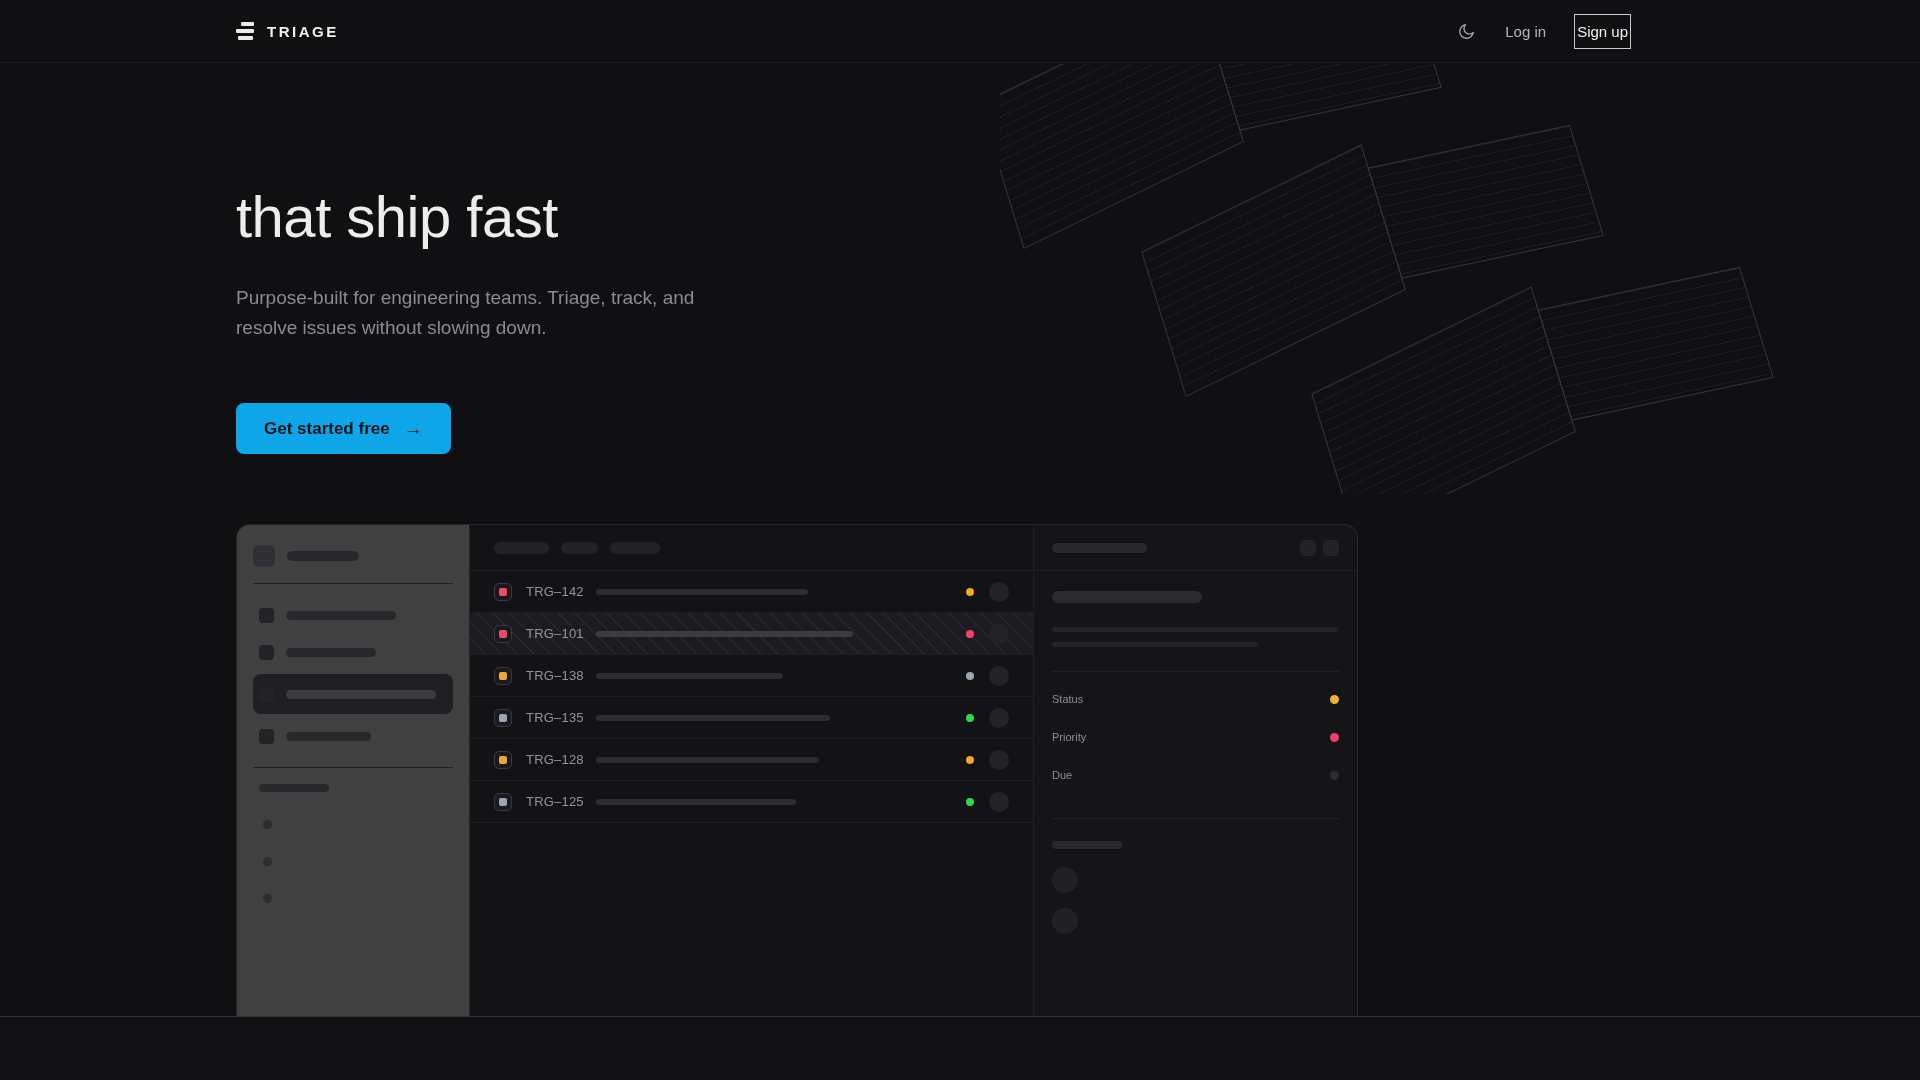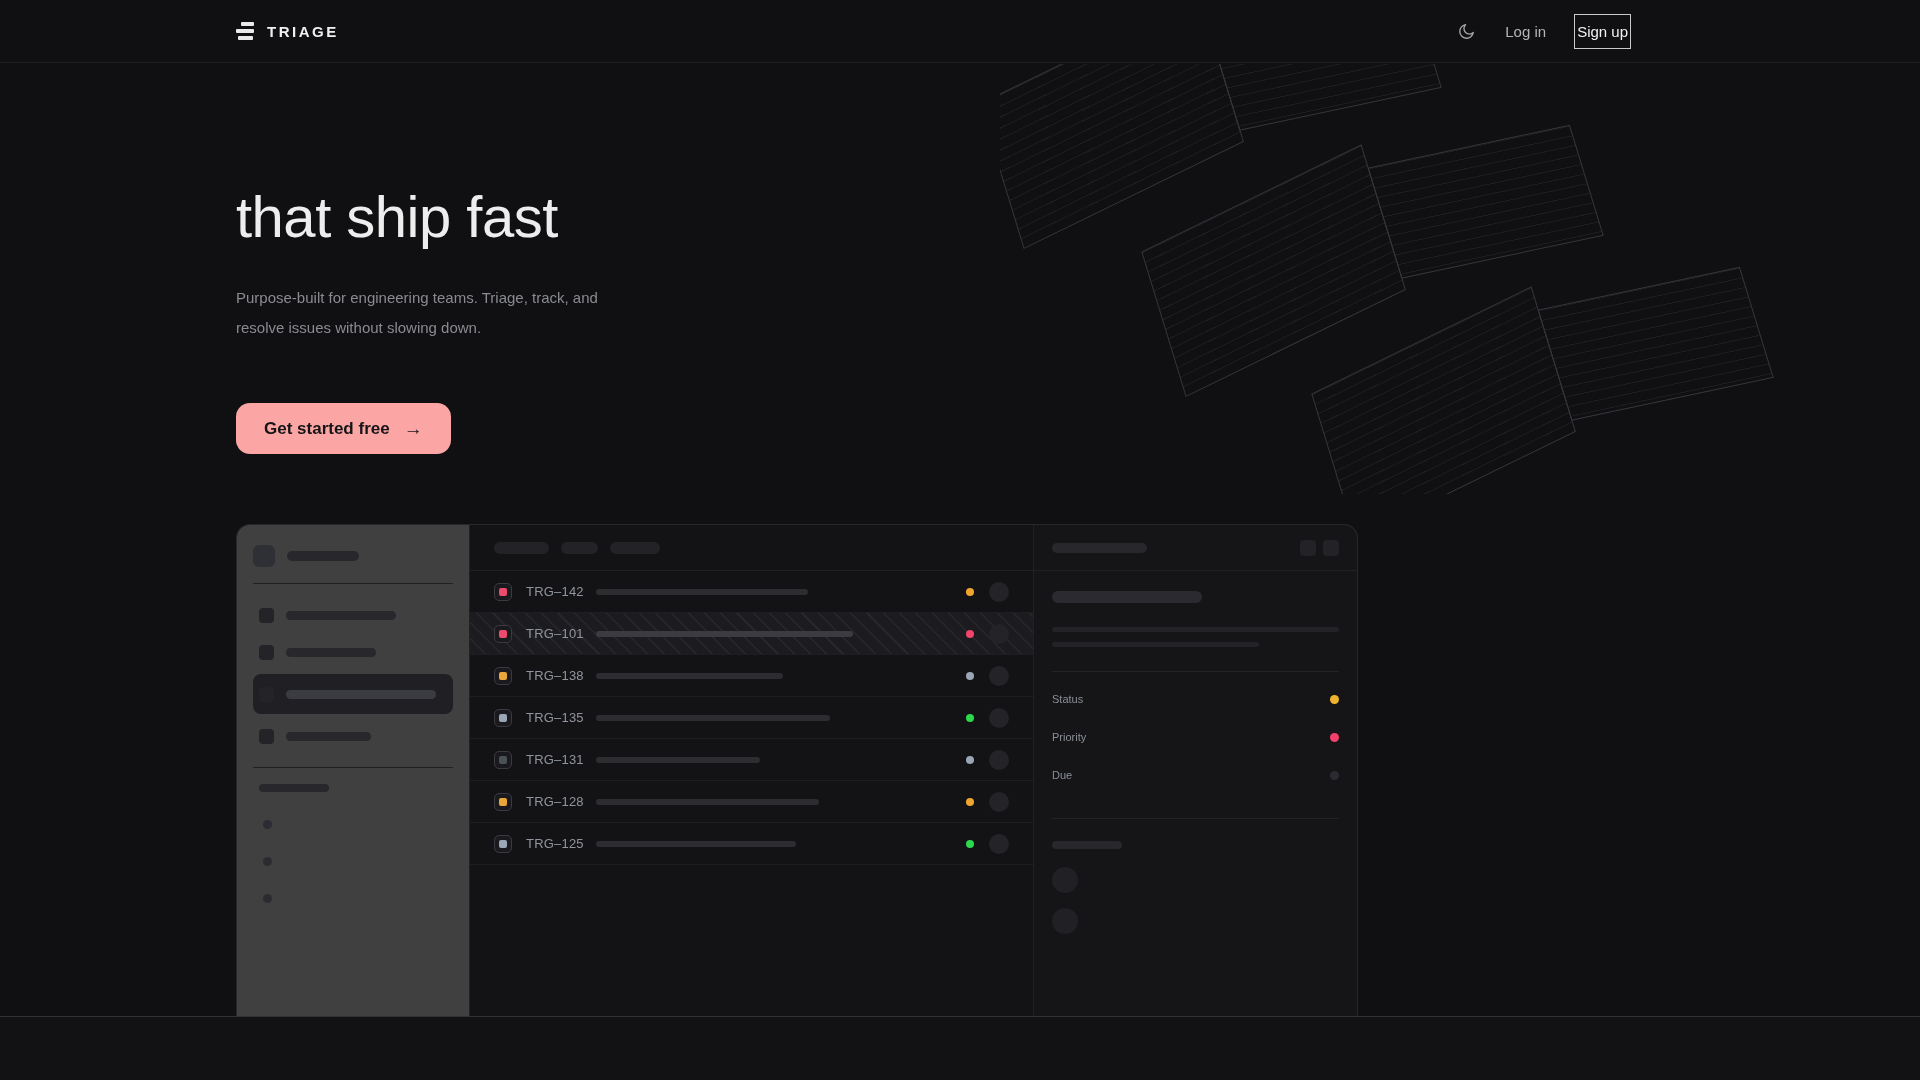--- a/index.html
+++ b/index.html
@@ -49,25 +49,25 @@
   .wf-left  { left:0;    top:0;    width:242px; height:152px; transform:skewY(-9deg); }
   .wf-right { left:241px; top:14px; width:206px; height:116px; transform:skewY(5deg); }
 
   
   .hero { position:absolute; top:63px; left:236px; width:1395px; z-index:10; }
   .hero h1 {
     margin-top:58px; font-size:58px; line-height:64px; font-weight:500;
     letter-spacing:-0.5px; color:#ededee;
   }
   .hero .sub {
-    margin-top:34px; font-size:15px; line-height:30px; color:#8a8b90;
+    margin-top:34px; font-size:19px; line-height:30px; color:#8a8b90;
   }
   .cta-btn {
     margin-top:60px; display:inline-flex; align-items:center; gap:14px;
-    background:#fca5a5; color:#151517; border:none; border-radius:14px;
+    background:#0ea5e9; color:#151517; border:none; border-radius:8px;
     padding:0 28px; height:51px; font-size:17px; font-weight:bold;
     font-family:inherit; cursor:pointer;
   }
   .cta-arrow { font-size:19px; font-weight:normal; }
 
   
   .mockup {
     position:absolute; top:524px; left:236px; width:1122px; height:492px;
     background:#404040; border:1px solid #26262b; border-bottom:none;
     border-radius:14px 14px 0 0; display:flex; overflow:hidden; z-index:5;
@@ -259,30 +259,20 @@
     <span class="issue-type">
             <i style="background: rgb(154, 166, 182);"></i>
           </span>
     <span class="issue-id">TRG–135</span>
     <span class="issue-bar" style="width: 234px;"></span>
     <span class="row-spacer"></span>
     <span class="status-dot" style="background: rgb(43, 217, 76);"></span>
     <span class="row-avatar"></span>
   </div>
 
-  <div class="issue-row">
-    <span class="issue-type">
-            <i style="background: rgb(76, 81, 88);"></i>
-          </span>
-    <span class="issue-id">TRG–131</span>
-    <span class="issue-bar" style="width: 164px;"></span>
-    <span class="row-spacer"></span>
-    <span class="status-dot" style="background: rgb(154, 166, 182);"></span>
-    <span class="row-avatar"></span>
-  </div>
 
   <div class="issue-row">
     <span class="issue-type">
             <i style="background: rgb(235, 166, 58);"></i>
           </span>
     <span class="issue-id">TRG–128</span>
     <span class="issue-bar" style="width: 223px;"></span>
     <span class="row-spacer"></span>
     <span class="status-dot" style="background: rgb(240, 166, 46);"></span>
     <span class="row-avatar"></span>

